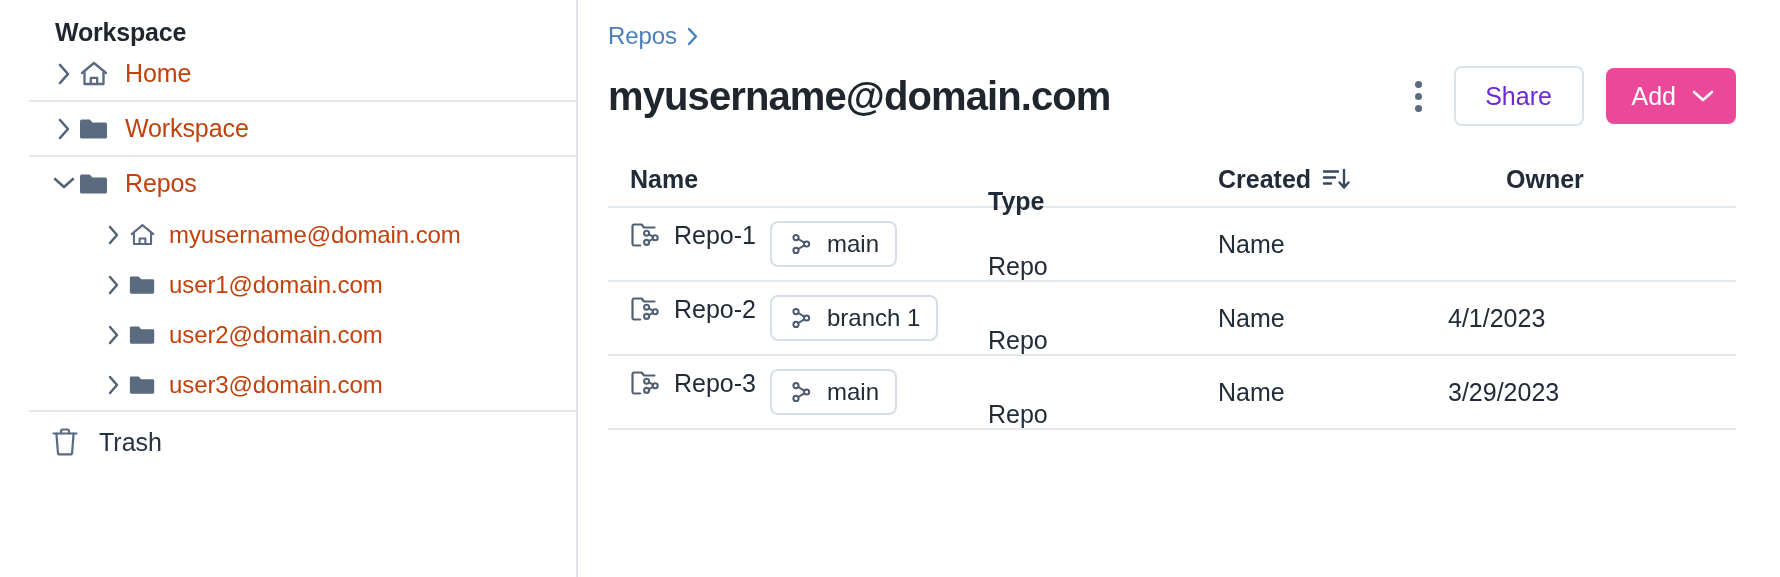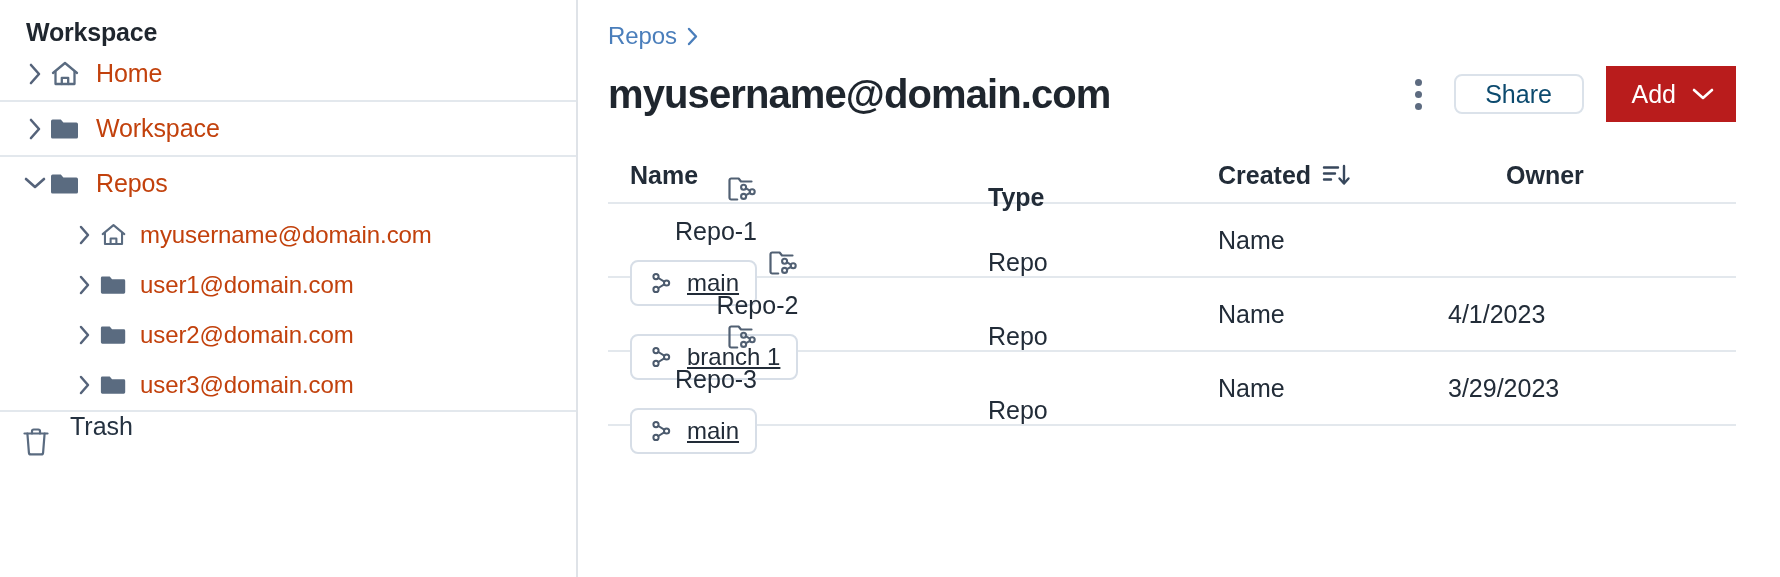--- a/index.html
+++ b/index.html
@@ -12,20 +12,21 @@
   }
   .app { display: flex; width: 1780px; height: 577px; }
 
   
   .sidebar {
     width: 578px; height: 577px;
     border-right: 2px solid #dfe3e8;
     background: #fff;
     flex: 0 0 578px;
     position: relative;
+    padding-left: 29px;
   }
   .ws-title {
     font-size: 25px; font-weight: bold; color: #1f262e;
     padding: 18px 0 0 26px; letter-spacing: -0.2px;
   }
   .nav-section { border-bottom: 2px solid #e3e8ed; }
   .nav-section.last { border-bottom: 2px solid #e3e8ed; }
   .nav-row {
     display: flex; align-items: center; height: 53px;
     padding-left: 22px; cursor: pointer;
@@ -43,21 +44,21 @@
     color: #5a6b80;
     margin-left: 2px;
   }
   .ico.sm { width: 30px; flex: 0 0 30px; }
   .nav-label {
     font-size: 25px; color: #c2410c; margin-left: 12px;
     white-space: nowrap; letter-spacing: -0.1px;
   }
   .nav-label.sm { font-size: 24px; margin-left: 10px; }
   .trash-row {
-    display: flex; height: 60px;
+    display: flex; align-items: center; height: 60px;
     padding-left: 20px; cursor: pointer;
   }
   .trash-label { font-size: 25px; color: #253241; margin-left: 14px; }
 
   
   .main { flex: 1 1 auto; padding: 0; position: relative; }
   .breadcrumb {
     display: flex; align-items: center; gap: 9px;
     padding: 22px 0 0 30px;
   }
@@ -77,55 +78,55 @@
   }
   .title-actions {
     margin-left: auto; display: flex; align-items: center; gap: 22px;
   }
   .kebab {
     width: 26px; height: 40px; display: flex; flex-direction: column;
     align-items: center; justify-content: center; gap: 5px; cursor: pointer;
   }
   .kebab i { width: 7px; height: 7px; border-radius: 50%; background: #5d6b80; display:block; }
   .btn-share {
-    height: 40px; min-width: 130px; padding: 12px 25px;
+    height: 60px; min-width: 130px; padding: 12px 25px;
     border: 2px solid #dbe2ea; border-radius: 8px; background: #fff;
-    font-size: 25px; color: #0c4a6e; cursor: pointer;
+    font-size: 25px; color: #6d28d9; cursor: pointer;
     font-family: "Liberation Sans", sans-serif;
     display: flex; align-items: center; justify-content: center;
   }
   .btn-add {
     height: 56px; padding: 0 22px 0 26px;
-    border: none; border-radius: 0; background: #b91c1c;
+    border: none; border-radius: 8px; background: #ec4899;
     font-size: 25px; color: #fff; cursor: pointer;
     font-family: "Liberation Sans", sans-serif;
     display: flex; align-items: center; gap: 16px;
   }
 
   
   .table { margin: 26px 44px 0 30px; }
   .trow { display: flex; align-items: center; }
   .thead { height: 56px; border-bottom: 2px solid #e3e8ed; }
   .th {
     font-size: 25px; font-weight: bold; color: #1b2430;
     display: flex; align-items: center; gap: 10px;
   }
   .tbody-row { height: 74px; border-bottom: 2px solid #e3e8ed; }
   .td { font-size: 25px; color: #222c38; display: flex; align-items: center; }
   .c-name { flex: 0 0 380px; padding-left: 22px; }
   .c-type { flex: 0 0 230px; margin-top: 44px; }
   .c-owner { flex: 0 0 230px; }
   .c-created { flex: 1 1 auto; }
-  .name-cell { display: flex; align-items: flex-end; gap: 14px; flex-direction: column; }
+  .name-cell { display: flex; align-items: flex-start; gap: 14px; }
   .repo-ico { color: #516073; display: flex; align-items: center; }
   .branch-badge {
     display: inline-flex; align-items: center; gap: 13px;
     border: 2px solid #d7dee7; border-radius: 8px;
     height: 46px; padding: 0 16px; background: #fff;
-    font-size: 24px; color: #222c38; cursor: pointer; text-decoration: underline;
+    font-size: 24px; color: #222c38; cursor: pointer;
   }
   .branch-ico { color: #4b5a6d; display: flex; align-items: center; }
   .sort-ico { color: #37475c; display: flex; align-items: center; }
 </style>
 </head>
 <body>
 
 <div class="app">
 
   <aside class="sidebar">

